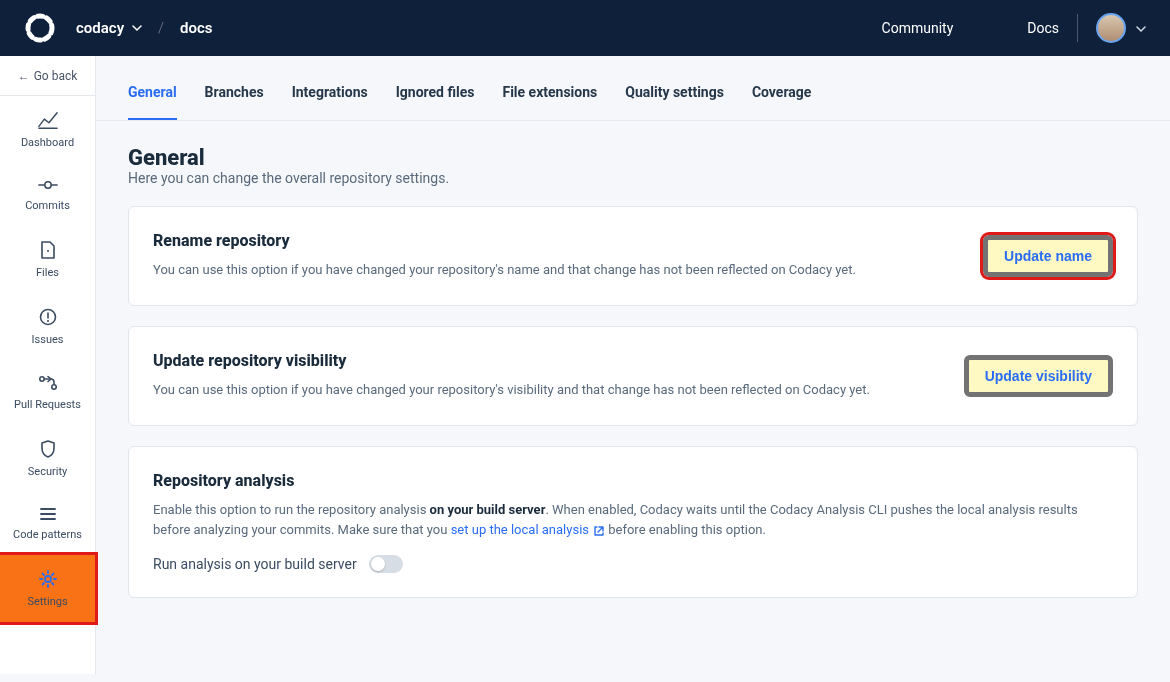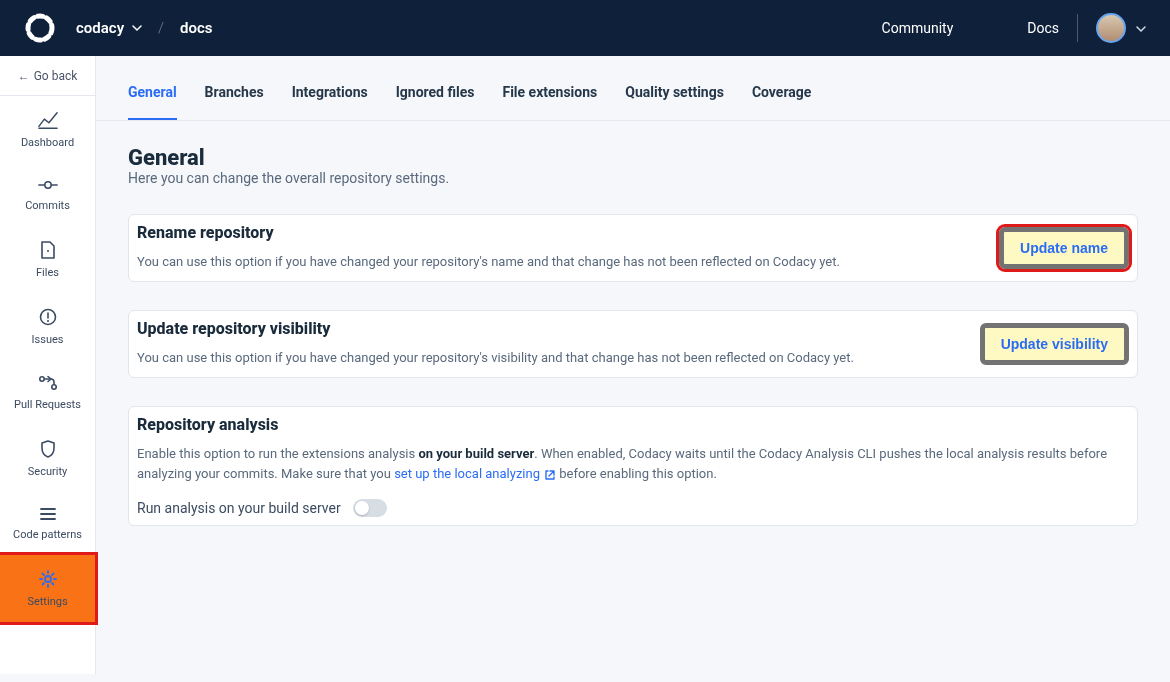--- a/index.html
+++ b/index.html
@@ -30,21 +30,21 @@
 
 .main { flex:1; padding: 0 0 0 0; overflow:auto; }
 .tabs { display:flex; gap: 28px; padding: 28px 32px 0 32px; border-bottom: 1px solid #e5e9ef; }
 .tab { font-size: 14px; font-weight: 700; color: #26374a; padding-bottom: 18px; cursor:pointer; }
 .tab.active { color: #2a6df4; border-bottom: 2px solid #2a6df4; }
 
 .content { padding: 24px 32px; }
 h1 { font-size: 22px; font-weight: 800; color:#1a2b3c; }
 .subt { color: #5a6a7c; font-size: 14px; margin-top:0; }
 
-.card { background:#fff; border:1px solid #e1e6ec; border-radius:6px; padding: 8px; margin-top: 28px; }
+.card { background:#fff; border:1px solid #e1e6ec; border-radius:6px; padding: 24px; margin-top: 20px; }
 .cardrow { display:flex; justify-content:space-between; align-items:center; gap:24px; }
 .cardrow .left { flex:1; }
 .card h2 { font-size: 16px; font-weight:800; color:#1a2b3c; }
 .card p { font-size: 13px; color: #5a6a7c; margin-top:10px; line-height:1.6; }
 .card p .bold { font-weight:700; color:#1a2b3c;}
 .card p .link { color:#2a6df4; cursor:pointer; display:inline-flex; align-items:center; gap:4px;}
 .btn { border:5px solid #737373; color:#2a6df4; background:#fef9c3; border-radius:6px; padding:8px 16px; font-size:14px; font-weight:700; cursor:pointer; white-space:nowrap;}
 .btn.redbox2 { outline: 3px solid #e01919; }
 
 .togglerow { display:flex; align-items:center; gap:12px; font-size:14px; color:#3b4b61; margin-top:14px; }
@@ -206,22 +206,22 @@
             <h2>Update repository visibility</h2>
             <p>You can use this option if you have changed your repository's visibility and that change has not been reflected on Codacy yet.</p>
           </div>
           <button class="btn">Update visibility</button>
         </div>
       </div>
 
       <div class="card">
         <h2>Repository analysis</h2>
         <p>
-          <span>Enable this option to run the extensions analysis </span><span class="bold">on your build server</span><span>. When enabled, Codacy waits until the Codacy Analysis CLI pushes the local analysis results before analyzing your commits. Make sure that you </span><span class="link">
-              <span>set up the local analyzing</span>
+          <span>Enable this option to run the repository analysis </span><span class="bold">on your build server</span><span>. When enabled, Codacy waits until the Codacy Analysis CLI pushes the local analysis results before analyzing your commits. Make sure that you </span><span class="link">
+              <span>set up the local analysis</span>
               <svg width="12" height="12" viewBox="0 0 12 12">
                 <path d="M4 2 L2 2 L2 10 L10 10 L10 8 M6 2 L10 2 L10 6 M10 2 L5 7" stroke="#2a6df4" stroke-width="1.4" fill="none" stroke-linecap="round" stroke-linejoin="round"></path>
               </svg>
             </span><span> before enabling this option.</span>
         </p>
         <div class="togglerow">
           <span>Run analysis on your build server</span>
           <div class="toggle"></div>
         </div>
       </div>

